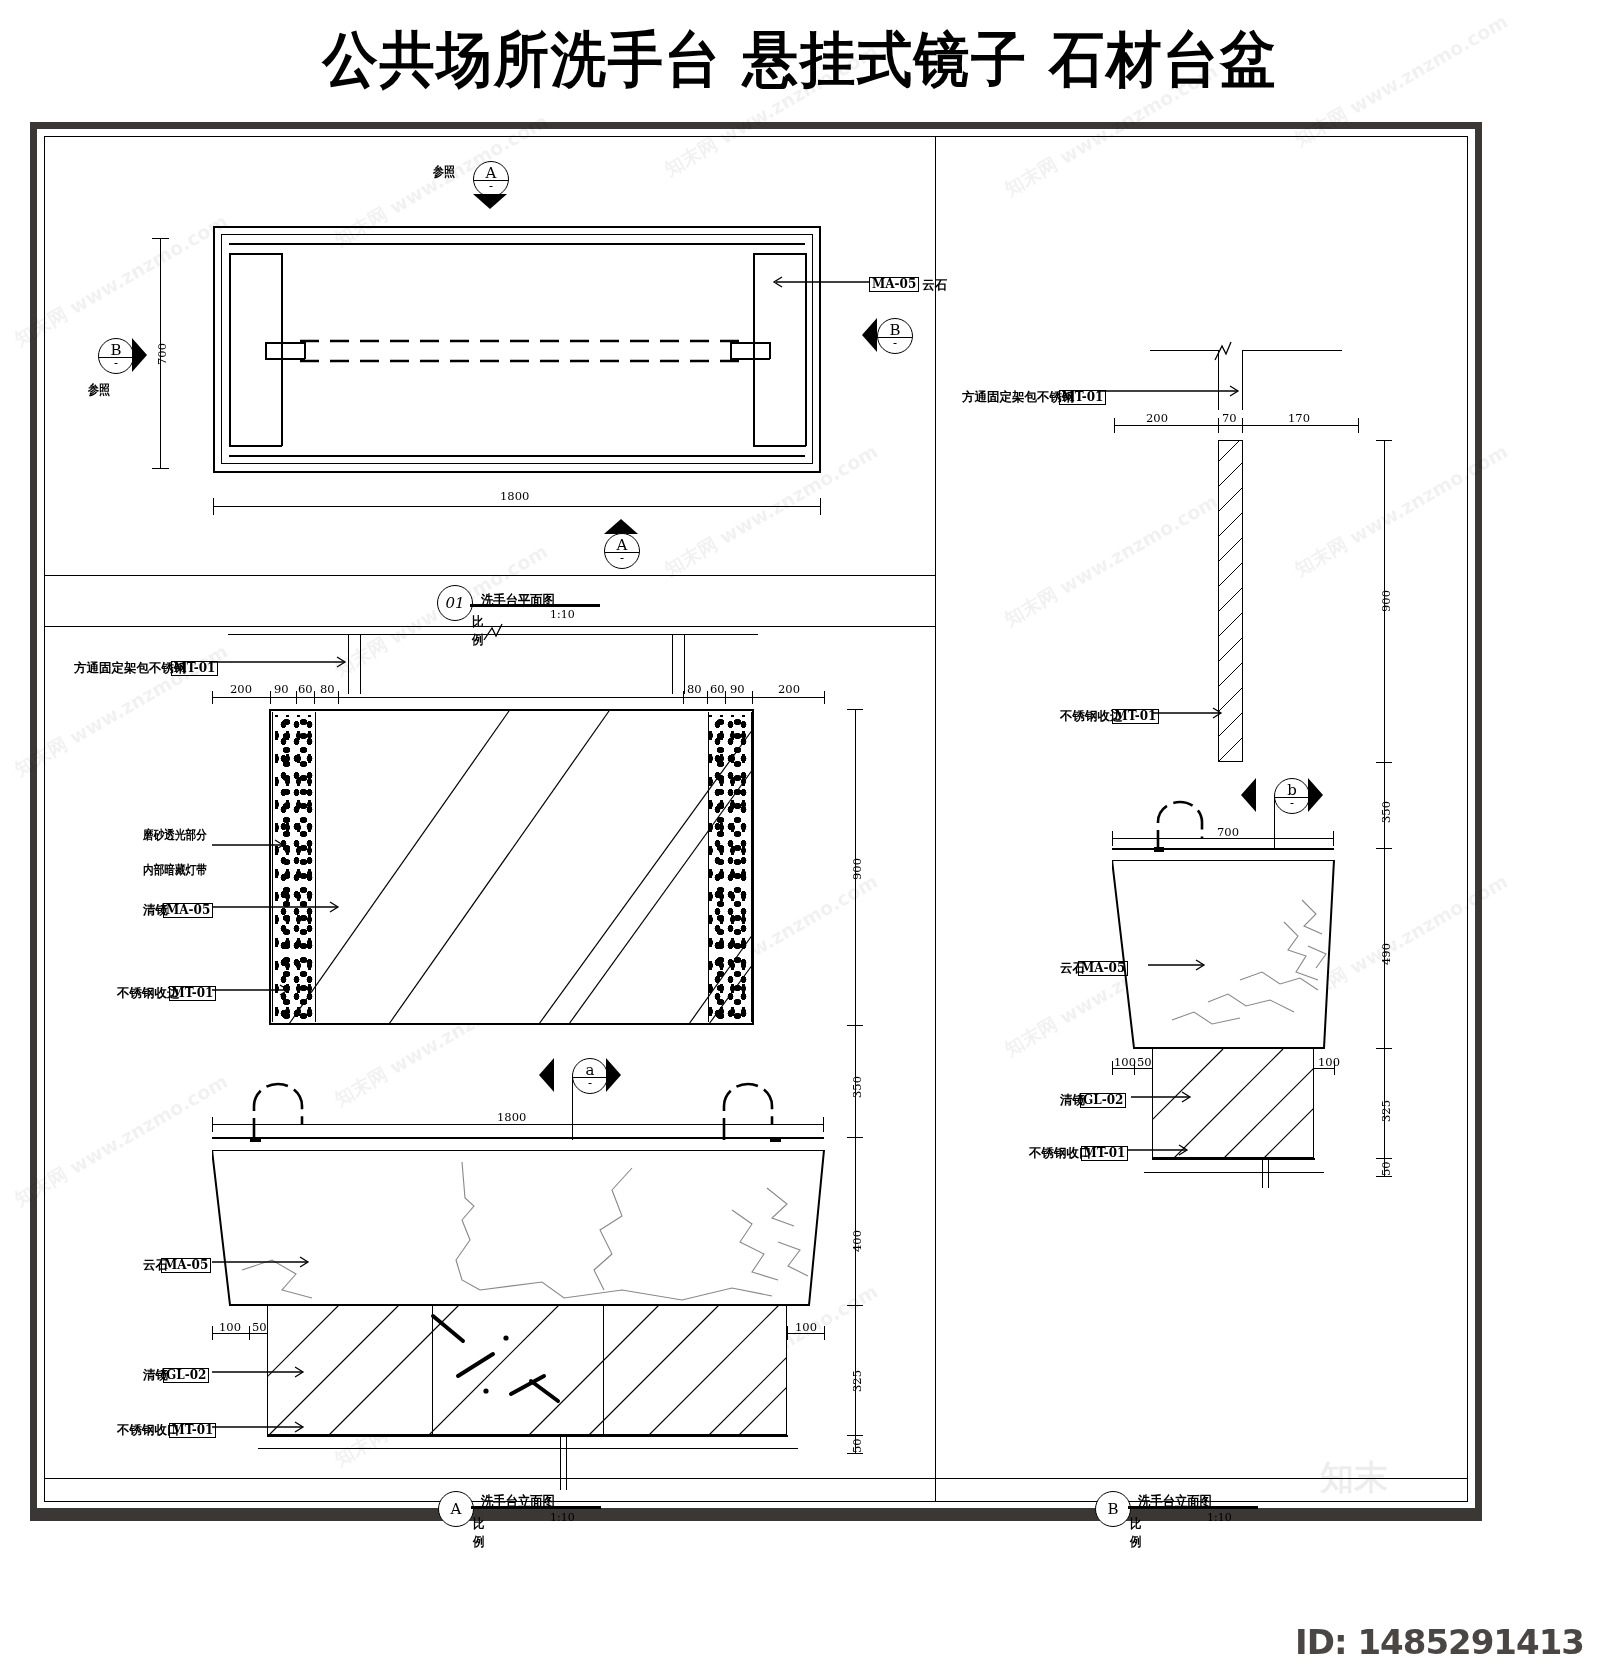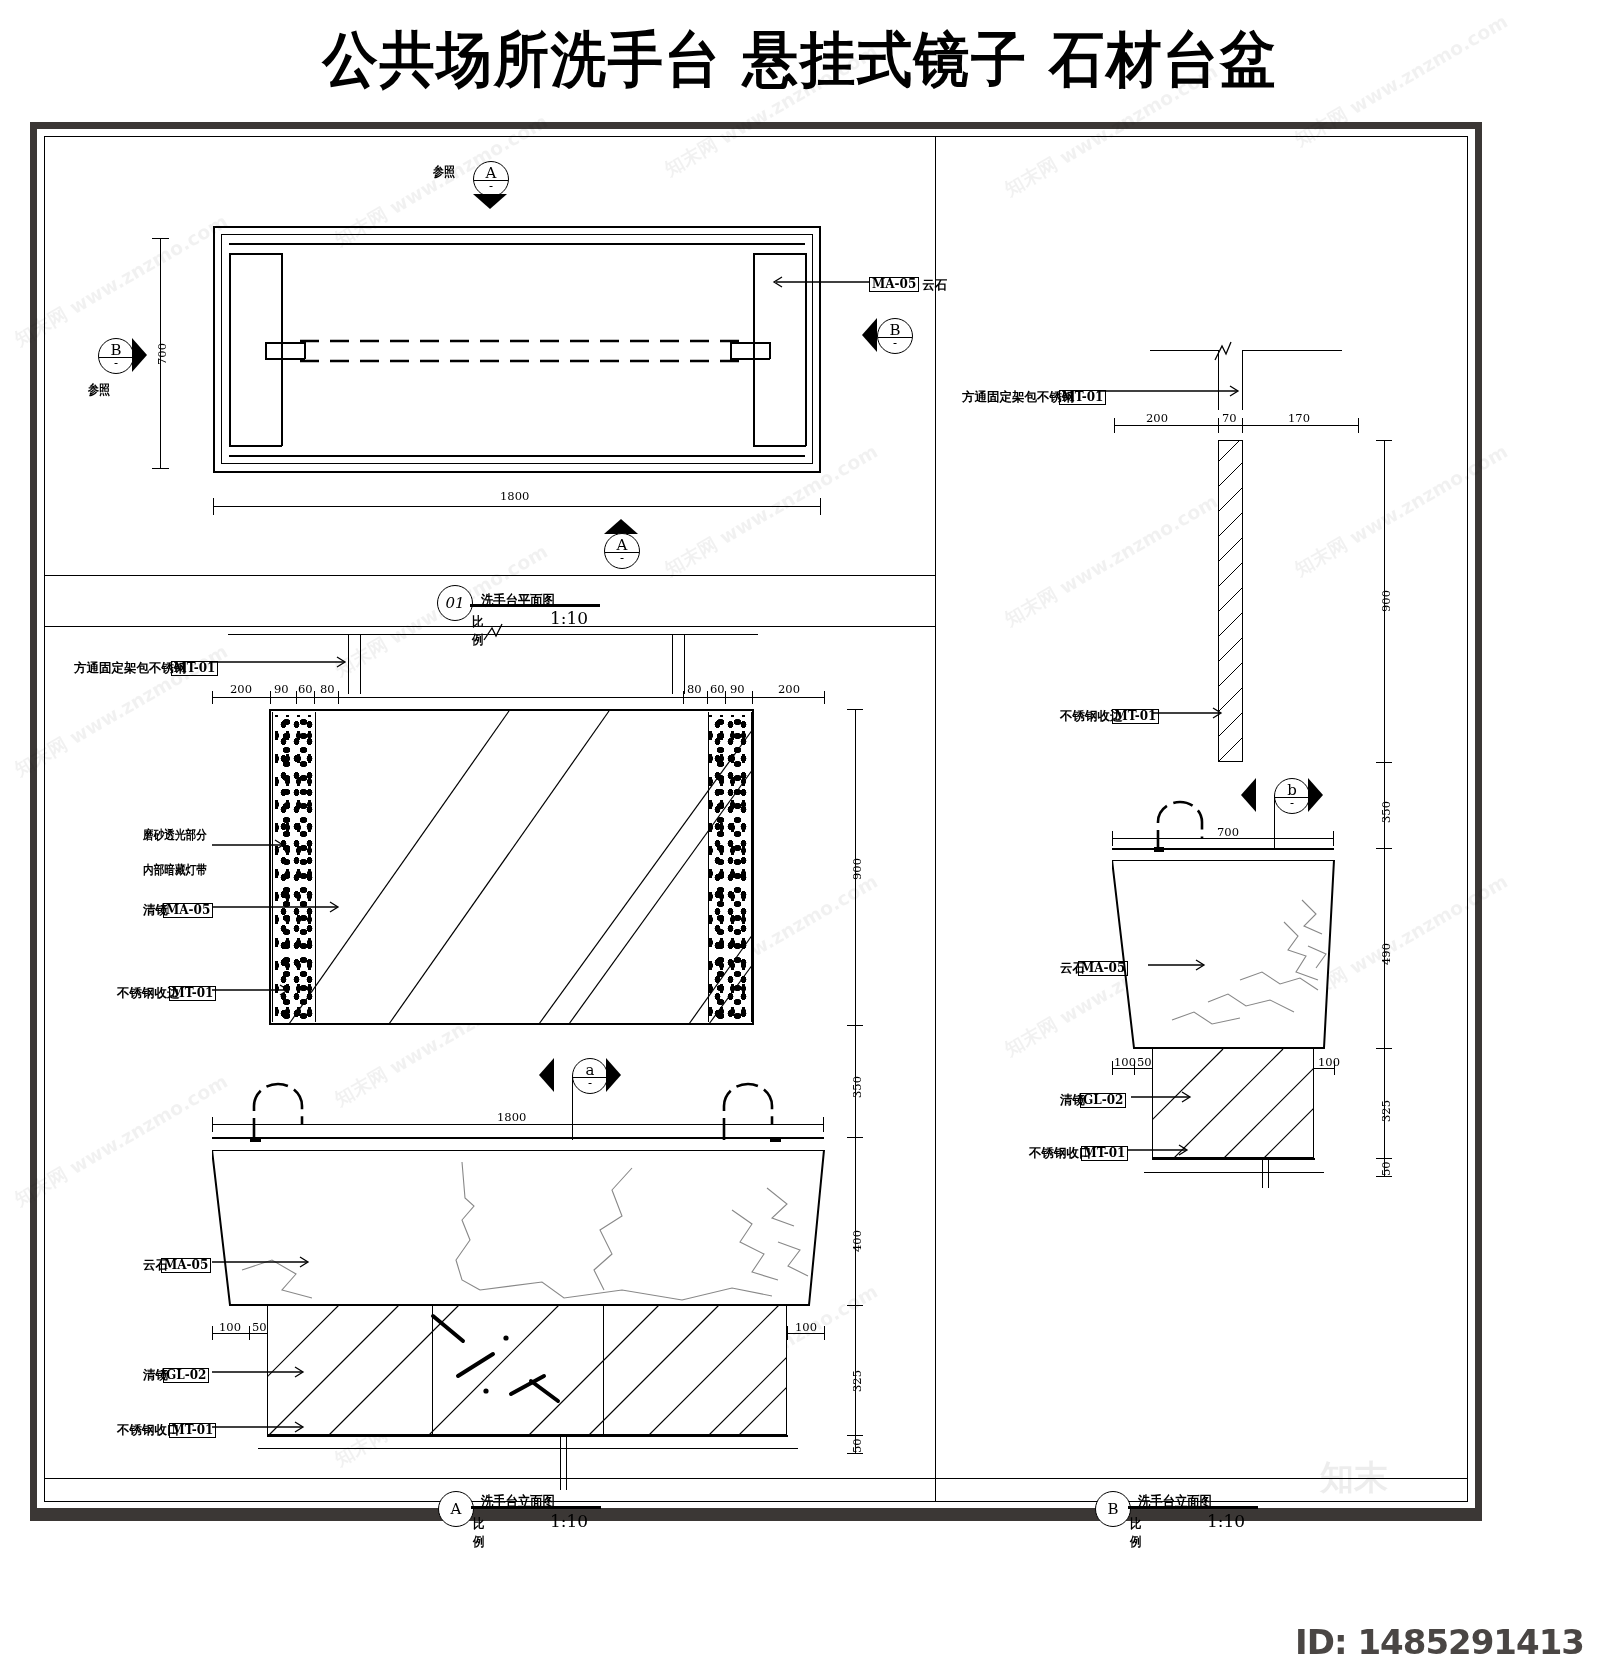--- a/index.html
+++ b/index.html
@@ -61,21 +61,21 @@
   .dtitle .num{position:absolute;border:1.8px solid #000;border-radius:50%;
                width:34px;height:34px;display:flex;align-items:center;justify-content:center;
                font-size:15px;background:#fff;font-family:"DejaVu Serif",serif;}
   .dtitle .name{position:absolute;font-size:14px;font-weight:bold;white-space:nowrap;
                 font-family:"DejaVu Sans","Liberation Sans",sans-serif;transform:scaleX(0.88);
                 transform-origin:left center;}
   .dtitle .rule{position:absolute;background:#000;height:2.6px;}
   .dtitle .scale-l{position:absolute;font-size:13px;font-weight:bold;
                    font-family:"DejaVu Sans","Liberation Sans",sans-serif;transform:scaleX(0.88);
                    transform-origin:left center;}
-  .dtitle .scale-v{position:absolute;font-size:17px;font-family:"DejaVu Serif",serif;}
+  .dtitle .scale-v{position:absolute;font-size:11px;font-family:"DejaVu Serif",serif;}
   .speckle{background-color:#fff;
     background-image:
       radial-gradient(#000 32%, transparent 33%),
       radial-gradient(#000 28%, transparent 29%),
       radial-gradient(#000 30%, transparent 31%);
     background-size:13px 17px, 11px 23px, 17px 14px;
     background-position:2px 1px, 7px 9px, 3px 14px;}
 
   .wm{position:absolute;color:rgba(0,0,0,0.055);font-size:19px;font-weight:bold;
       font-family:"DejaVu Sans","Liberation Sans",sans-serif;white-space:nowrap;

